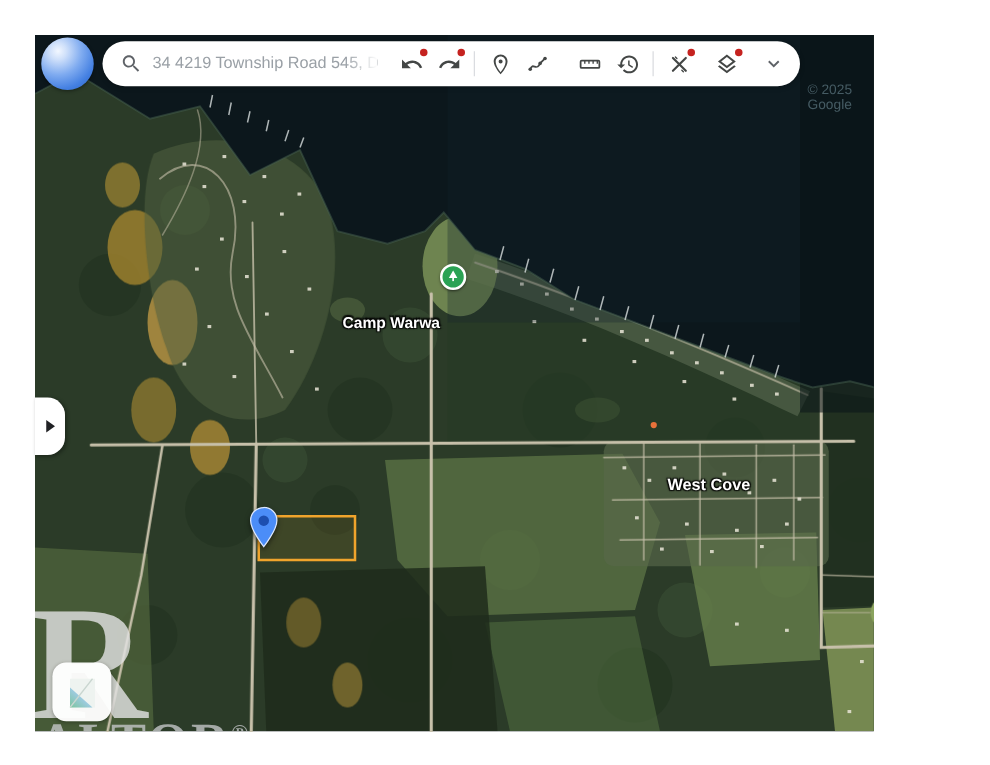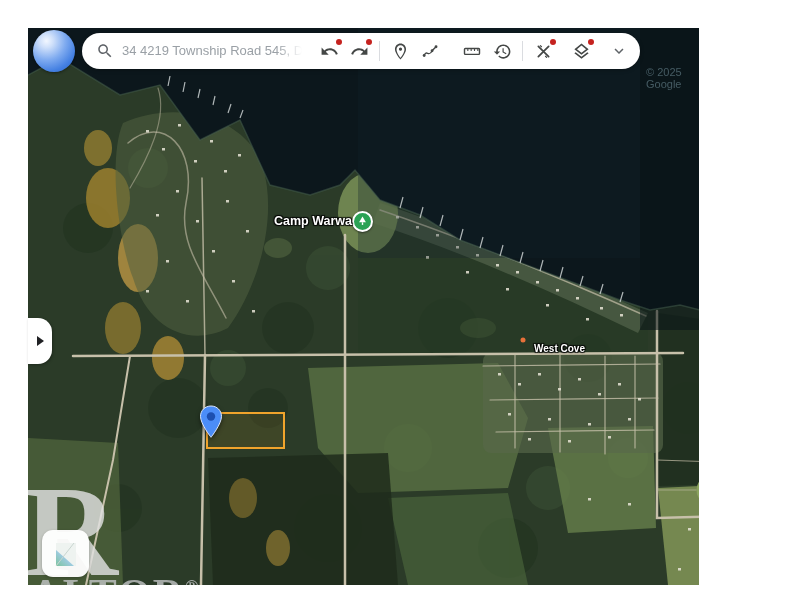--- a/index.html
+++ b/index.html
@@ -4,23 +4,23 @@
 <style>
   html,body{margin:0;padding:0;background:#fff;}
   .screen{position:relative;width:792px;height:612px;background:#fff;overflow:hidden;
           font-family:"Liberation Sans",sans-serif;}
   
   .map{position:absolute;left:28px;top:28px;width:671px;height:557px;overflow:hidden;
        background:#0c171c;}
   .map svg.terrain{position:absolute;left:0;top:0;}
   .map-label{position:absolute;color:#fff;font-weight:bold;white-space:nowrap;
      text-shadow:-1px -1px 1px rgba(0,0,0,.85),1px -1px 1px rgba(0,0,0,.85),
-                 -1px 1px 1px rgba(0,0,0,.85),1px 1px 1px rgba(0,0,0,.85);}
+                 -1px 1px 1px rgba(0,0,0,.85),1px 1px 1px rgba(0,0,0,.85);margin-top:37px;}
   .lbl-camp{left:246px;top:186px;font-size:12.5px;}
-  .lbl-place{left:506px;top:315px;font-size:10px;}
+  .lbl-place{left:506px;top:315px;font-size:13px;}
   .lbl-prop{left:121px;top:354px;font-size:13.5px;letter-spacing:.3px;}
   .copyright{position:absolute;left:618px;top:38px;font-size:11px;color:rgba(90,115,124,.75);}
   .poi{position:absolute;left:324px;top:183px;width:21px;height:21px;border-radius:50%;
        background:#2aa254;border:2px solid #fff;box-sizing:border-box;
        box-shadow:0 1px 2px rgba(0,0,0,.5);}
   .prop-rect{position:absolute;left:178px;top:384px;width:79px;height:37px;
        border:2.5px solid #f0a42c;background:rgba(240,164,44,.10);box-sizing:border-box;}
   .pin{position:absolute;left:171px;top:377px;filter:drop-shadow(0 2px 2px rgba(0,0,0,.5));}
   
   .logo{position:absolute;left:33px;top:30px;width:42px;height:42px;border-radius:50%;

